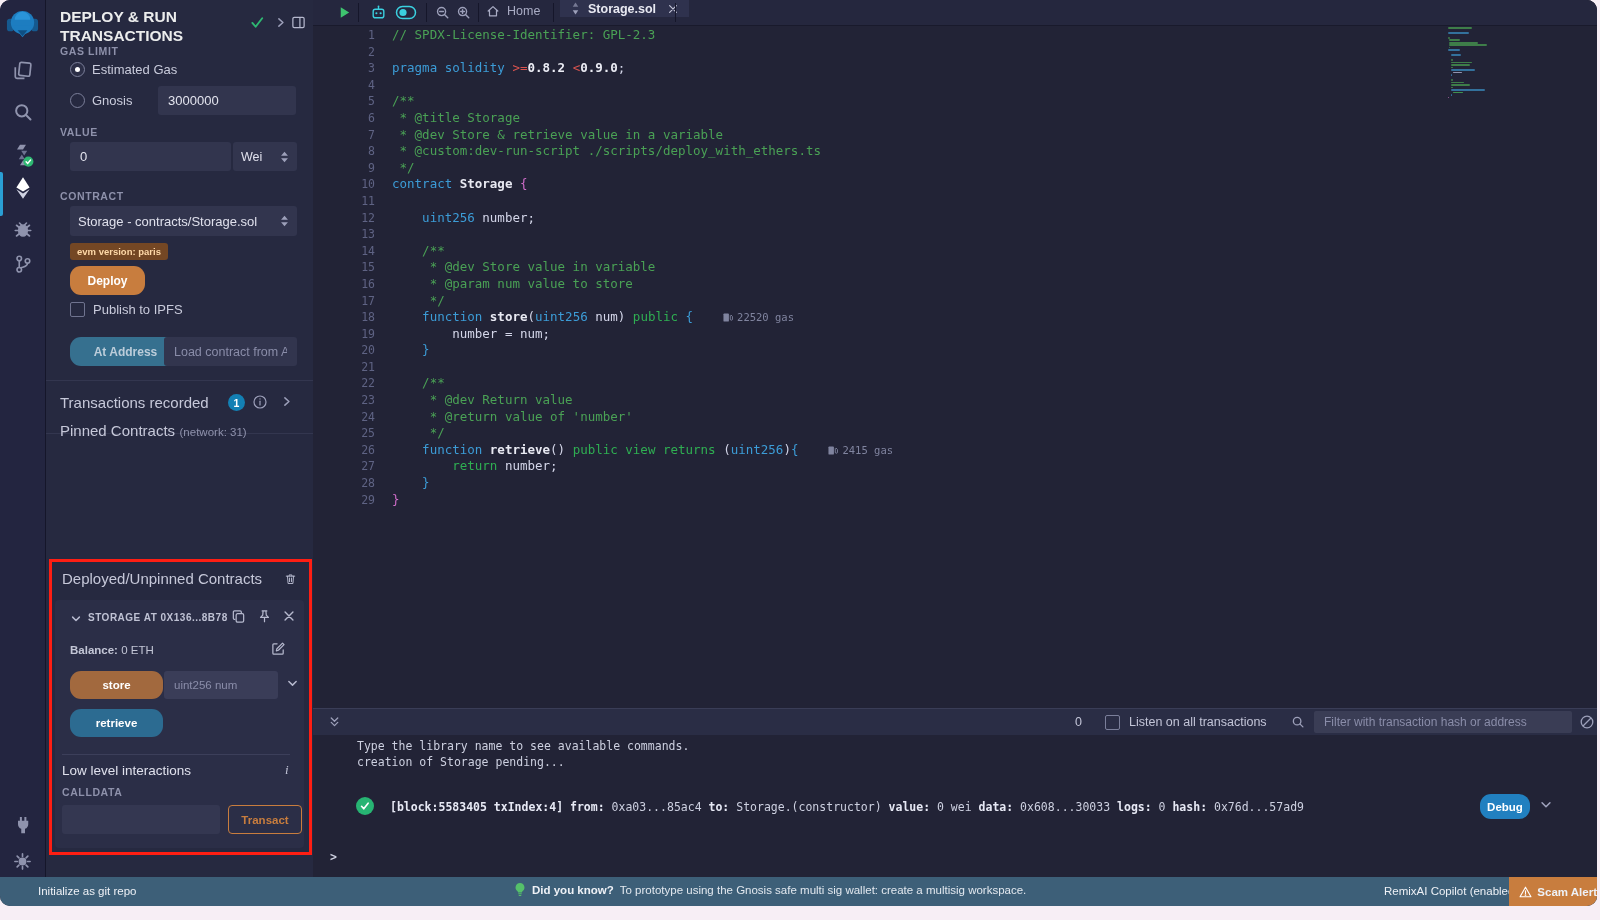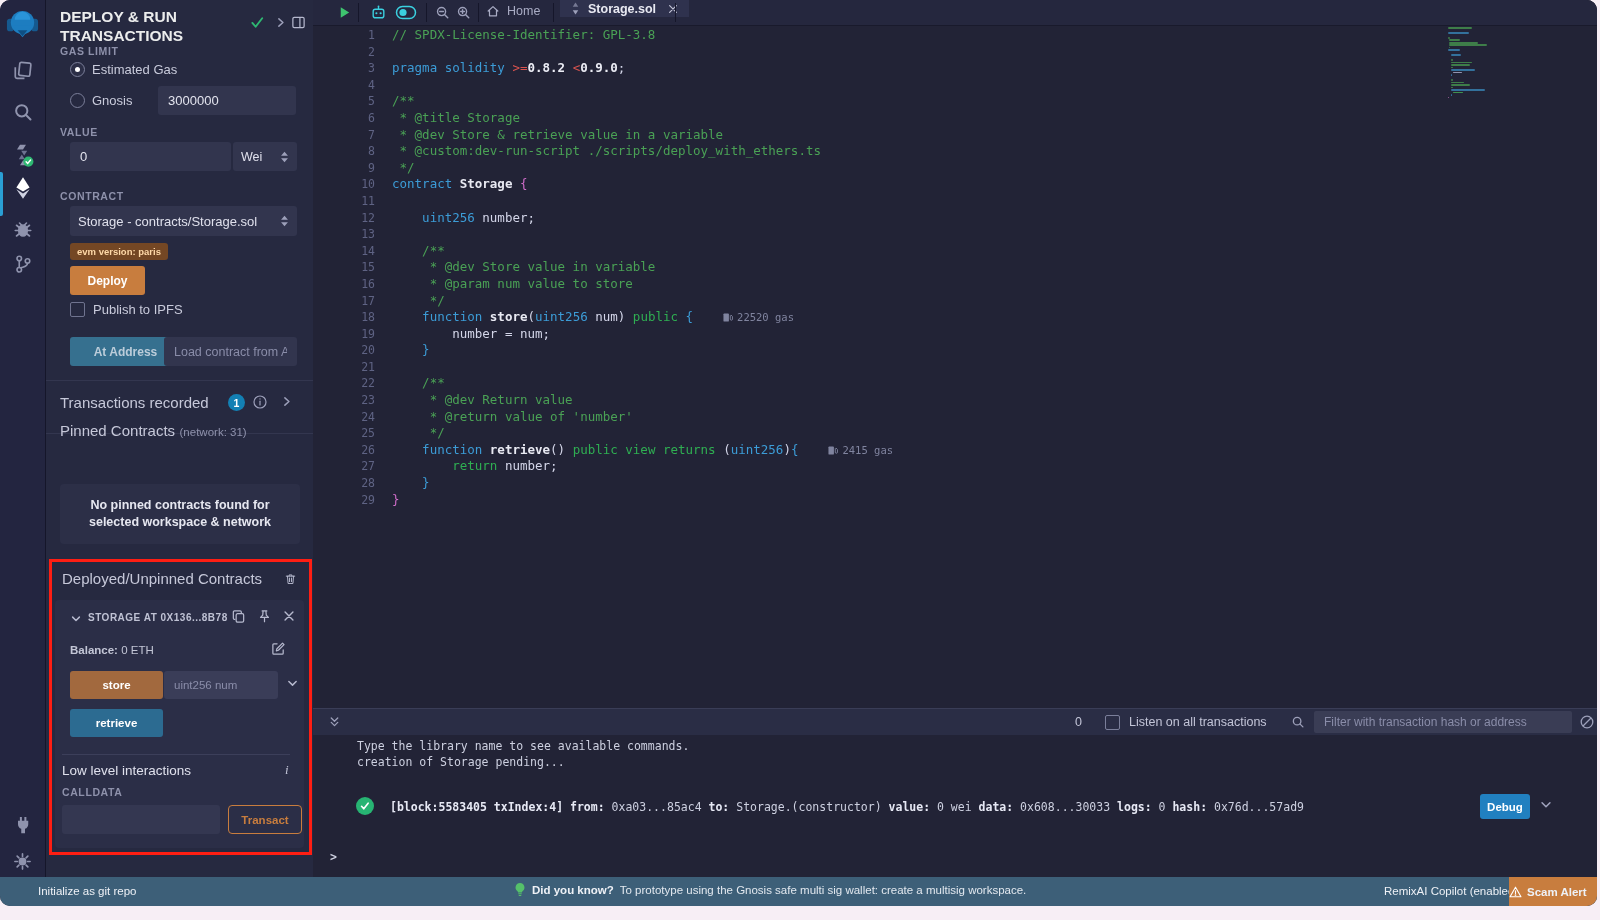--- a/index.html
+++ b/index.html
@@ -13,21 +13,21 @@
   .rail .active-bar{position:absolute;left:0;width:3px;height:44px;background:#2a9fd4;border-radius:0 2px 2px 0;}
   
   .panel{position:absolute;left:46px;top:0;width:267px;height:877px;background:#262940;}
   .ptitle{font-size:15.5px;line-height:19px;font-weight:700;color:#eceded;}
   .lbl{font-size:10.5px;font-weight:600;letter-spacing:.6px;color:#8e91ab;}
   .rlabel{font-size:13px;color:#c9cbdb;}
   .inp{background:#32354e;border:none;border-radius:3px;color:#e3e4ee;font-size:13px;padding:0 10px;font-family:"Liberation Sans",sans-serif;box-sizing:border-box;outline:none;}
   .inp::placeholder{color:#8a8da9;}
   .sel{background:#32354e;border-radius:3px;color:#dfe0ec;font-size:12.5px;display:flex;align-items:center;justify-content:space-between;padding:0 8px;box-sizing:border-box;cursor:pointer;white-space:nowrap;overflow:hidden;}
   .updn{color:#9da0ba;flex:0 0 auto;margin-left:6px;}
-  .btn{border:none;border-radius:3px;color:#fff;font-weight:700;font-family:"Liberation Sans",sans-serif;display:flex;align-items:center;justify-content:center;box-sizing:border-box;cursor:pointer;}
+  .btn{border:none;border-radius:11px;color:#fff;font-weight:700;font-family:"Liberation Sans",sans-serif;display:flex;align-items:center;justify-content:center;box-sizing:border-box;cursor:pointer;}
   .radio{width:15px;height:15px;border-radius:50%;border:1.5px solid #7b7f9a;box-sizing:border-box;background:transparent;}
   .radio.on{background:#2c2f47;display:flex;align-items:center;justify-content:center;}
   .radio.on::after{content:"";width:5px;height:5px;border-radius:50%;background:#fff;}
   .chk{width:15px;height:15px;border-radius:2px;border:1.5px solid #6f738f;box-sizing:border-box;}
   .divid{position:absolute;left:0;width:267px;height:1px;background:#33364f;}
   .sect{font-size:15px;color:#c6c8d9;}
   .badge-n{min-width:17px;height:17px;border-radius:50%;background:var(--c-badge-blue);color:#fff;font-size:10.5px;font-weight:700;display:flex;align-items:center;justify-content:center;}
   .emptybox{background:#2c2f47;border-radius:4px;display:flex;flex-direction:column;align-items:center;justify-content:center;font-size:12.5px;font-weight:700;color:#e6e7f0;line-height:17px;text-align:center;}
   .redbox{position:absolute;border:3px solid var(--c-red);box-sizing:border-box;}
   .card{position:absolute;background:#2b2e47;border-radius:4px;}
@@ -53,21 +53,21 @@
   #minimap{position:absolute;left:1135px;top:27px;width:72px;}
   .mm-line{height:1.6px;margin-bottom:0.9px;border-radius:1px;}
   
   .termbar{position:absolute;left:0;top:708px;right:0;height:27px;background:#2a2d45;border-top:1px solid #3a3d57;display:block;}
   .terminal{position:absolute;left:0;top:735px;right:0;height:142px;background:#222336;font-family:"DejaVu Sans Mono",monospace;}
   .tline{position:absolute;font-size:11.5px;color:#cdd0e0;white-space:pre;}
   .tx-b{font-weight:700;color:#e6e8f4;} .tx-p{color:#cdd0e0;}
   .checkcircle{width:18px;height:18px;border-radius:50%;background:var(--c-green);display:flex;align-items:center;justify-content:center;color:#fff;}
   
   .statusbar{position:absolute;left:0;bottom:0;width:1597px;height:29px;background:var(--c-statusbar);color:#eef1f6;font-size:11.5px;}
-  .scam{position:absolute;right:0;top:0;width:88px;height:29px;background:var(--c-orange);display:flex;align-items:center;justify-content:flex-start;gap:5px;font-weight:700;cursor:pointer;}
+  .scam{position:absolute;right:0;top:0;width:88px;height:29px;background:var(--c-orange);display:flex;align-items:center;justify-content:flex-end;gap:5px;font-weight:700;cursor:pointer;}
 </style>
 </head>
 <body>
 
 <div class="app">
 
   <div class="rail">
     <div class="ric" style="top:7px">
       <svg width="35" height="35" viewBox="0 0 36 36">
         <rect x="2" y="12" width="7" height="13" rx="3" fill="#15598f"></rect>
@@ -204,24 +204,20 @@
           <path d="M6 3.5L11 8l-5 4.5"></path>
         </svg>
     </div>
 
     <div class="divid" style="top:433px"></div>
 
     <div class="abs" style="left:14px;top:422px">
       <span class="sect">Pinned Contracts</span>
       <span style="font-size:11.5px;color:#8f92ac">(network: 31)</span>
     </div>
-    <div class="abs emptybox" style="left:14px;top:484px;width:240px;height:60px">
-      <div>No pinned contracts found for</div>
-      <div>selected workspace &amp; network</div>
-    </div>
 
     <div class="redbox" style="left:3px;top:559px;width:263px;height:296px"></div>
 
     <div class="abs sect" style="left:16px;top:570px">Deployed/Unpinned Contracts</div>
     <div class="abs icbtn" style="left:238px;top:572px">
       <svg width="13" height="14" viewBox="0 0 16 16" fill="none" stroke="currentColor" stroke-width="1.2" stroke-linecap="round">
           <path d="M2.8 4.5h10.4M6.3 4.5V3h3.4v1.5M4.3 4.5l.7 9h6l.7-9M6.8 6.8v4.4M9.2 6.8v4.4"></path>
         </svg>
     </div>
 
@@ -338,21 +334,21 @@
         <svg width="12" height="12" viewBox="0 0 16 16" fill="none" stroke="#c0c2d4" stroke-width="1.6" stroke-linecap="round" style="margin-left:4px">
             <path d="M3.5 3.5l9 9M12.5 3.5l-9 9"></path>
           </svg>
       </div>
       <div class="tsep" style="left:362px"></div>
     </div>
 
     <div id="code-lines">
         <div class="cl">
           <span class="ln">1</span>
-          <span class="ct"><span class="tk-cm">// SPDX-License-Identifier: GPL-3.8</span></span>
+          <span class="ct"><span class="tk-cm">// SPDX-License-Identifier: GPL-2.3</span></span>
         </div>
         <div class="cl">
           <span class="ln">2</span>
           <span class="ct"></span>
         </div>
         <div class="cl">
           <span class="ln">3</span>
           <span class="ct"><span class="tk-kw">pragma solidity </span><span class="tk-op">&gt;=</span><span class="tk-nb">0.8.2</span><span class="tk-pl"> </span><span class="tk-op">&lt;</span><span class="tk-nb">0.9.0</span><span class="tk-pl">;</span></span>
         </div>
         <div class="cl">

